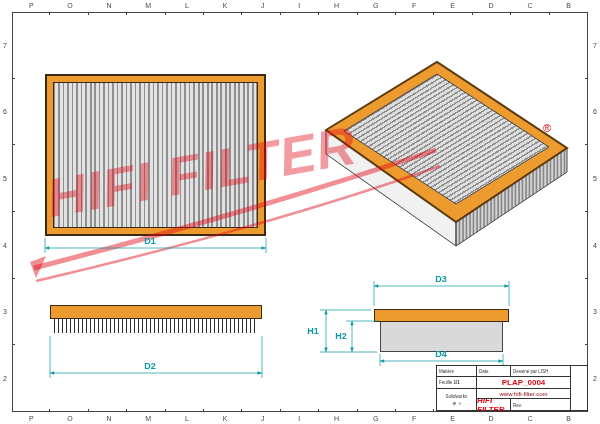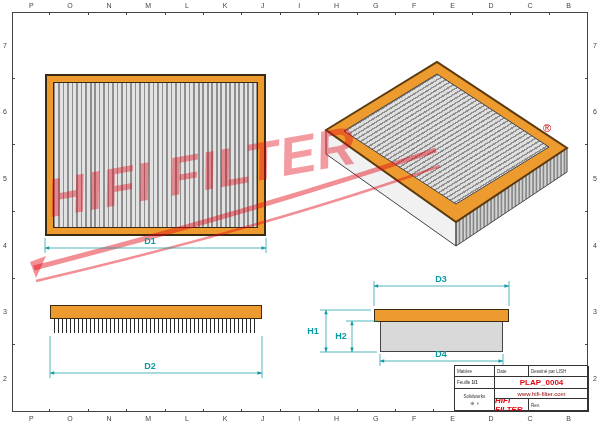--- a/index.html
+++ b/index.html
@@ -37,21 +37,21 @@
   .side-box{position:absolute;left:380px;top:322px;width:123px;height:30px;box-sizing:border-box;
     border:1.5px solid #444;border-top:none;background:#d9d9d9;}
   
   .iso-svg,.dim-svg,.swoosh-svg{position:absolute;left:0;top:0;pointer-events:none;}
   .dim-svg{z-index:6;} .swoosh-svg{z-index:5;}
   .dim-svg text{font-family:"Liberation Sans",sans-serif;font-size:9px;font-weight:bold;fill:#0a9aa2;}
   .watermark{position:absolute;left:42px;top:168px;z-index:5;white-space:nowrap;
     font-size:54px;font-weight:bold;font-style:italic;letter-spacing:1px;
     color:rgba(227,6,19,0.40);transform:rotate(-10deg);transform-origin:left top;}
   
-  .titleblock{position:absolute;right:12px;bottom:13px;width:134px;height:46px;z-index:7;
+  .titleblock{position:absolute;right:12px;bottom:13px;width:152px;height:46px;z-index:7;
     background:#fff;border:1px solid #333;box-sizing:border-box;display:grid;
     grid-template-columns:40px 34px 60px;grid-template-rows:11px 12px 10px 13px;
     font-size:4.5px;color:#333;}
   .tb{border-right:0.5px solid #333;border-bottom:0.5px solid #333;overflow:hidden;
     display:flex;align-items:center;padding-left:2px;box-sizing:border-box;}
   .tb.center{justify-content:center;padding-left:0;}
   .tb-part{grid-column:2 / 4;color:#e30613;font-weight:bold;font-size:8px;}
   .tb-site{grid-column:2 / 4;color:#8b0000;font-size:6px;}
   .tb-brand{color:#e30613;font-weight:bold;font-style:italic;font-size:8px;}
   .tb-soft{grid-row:3 / 5;flex-direction:column;justify-content:center;gap:1px;}

